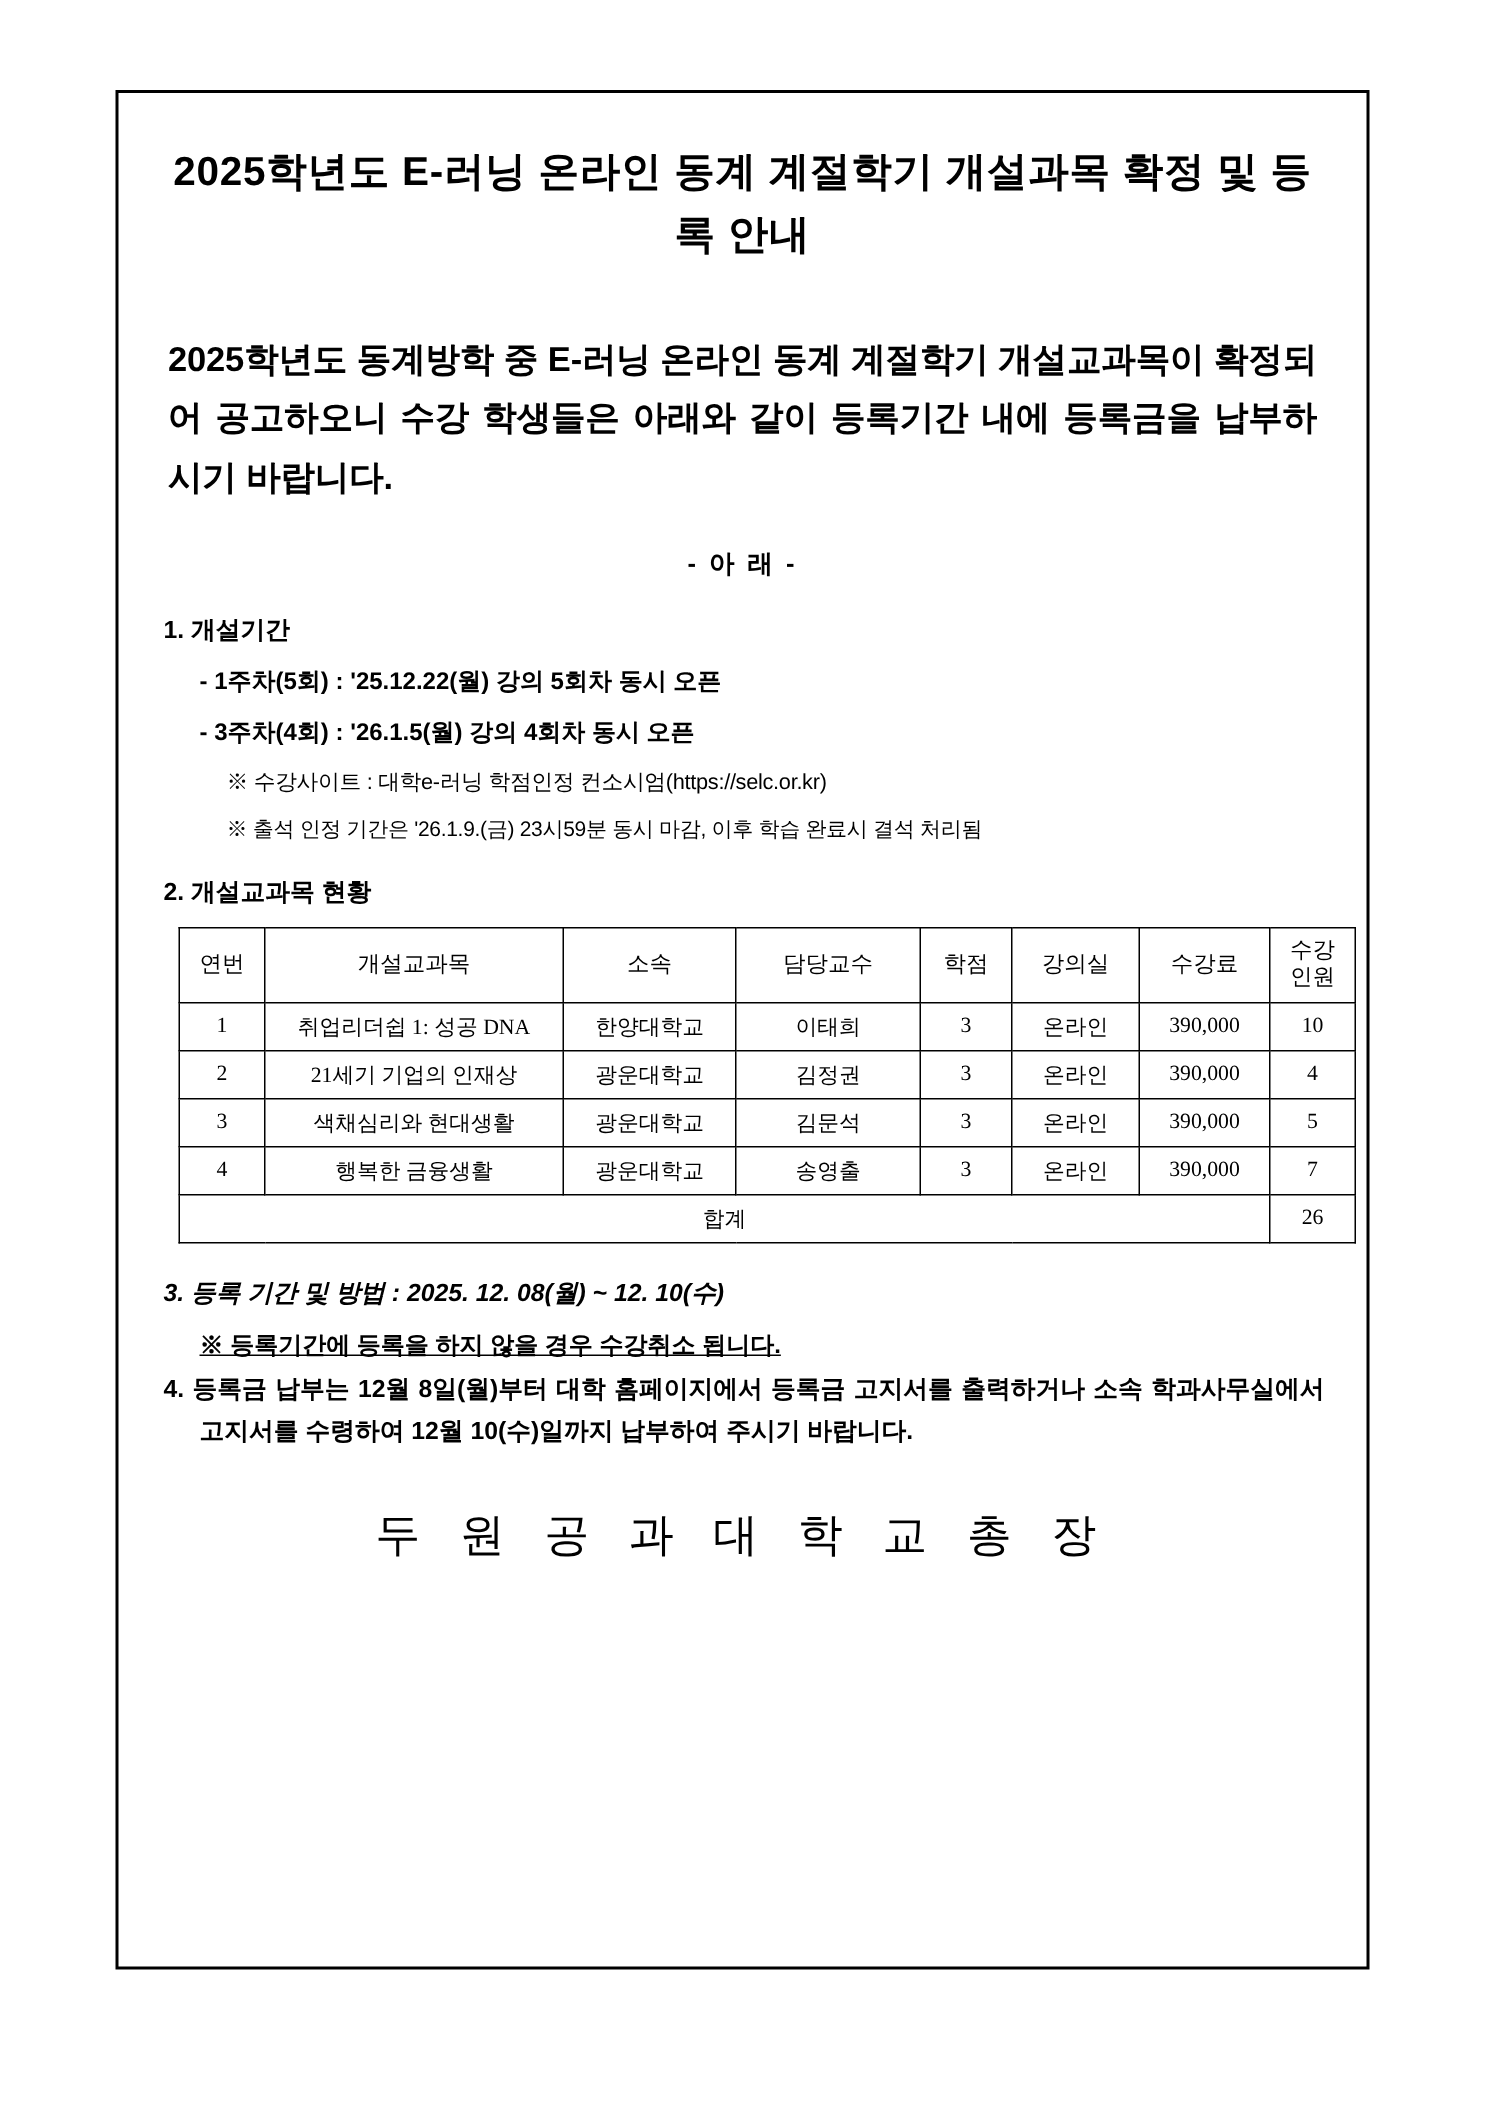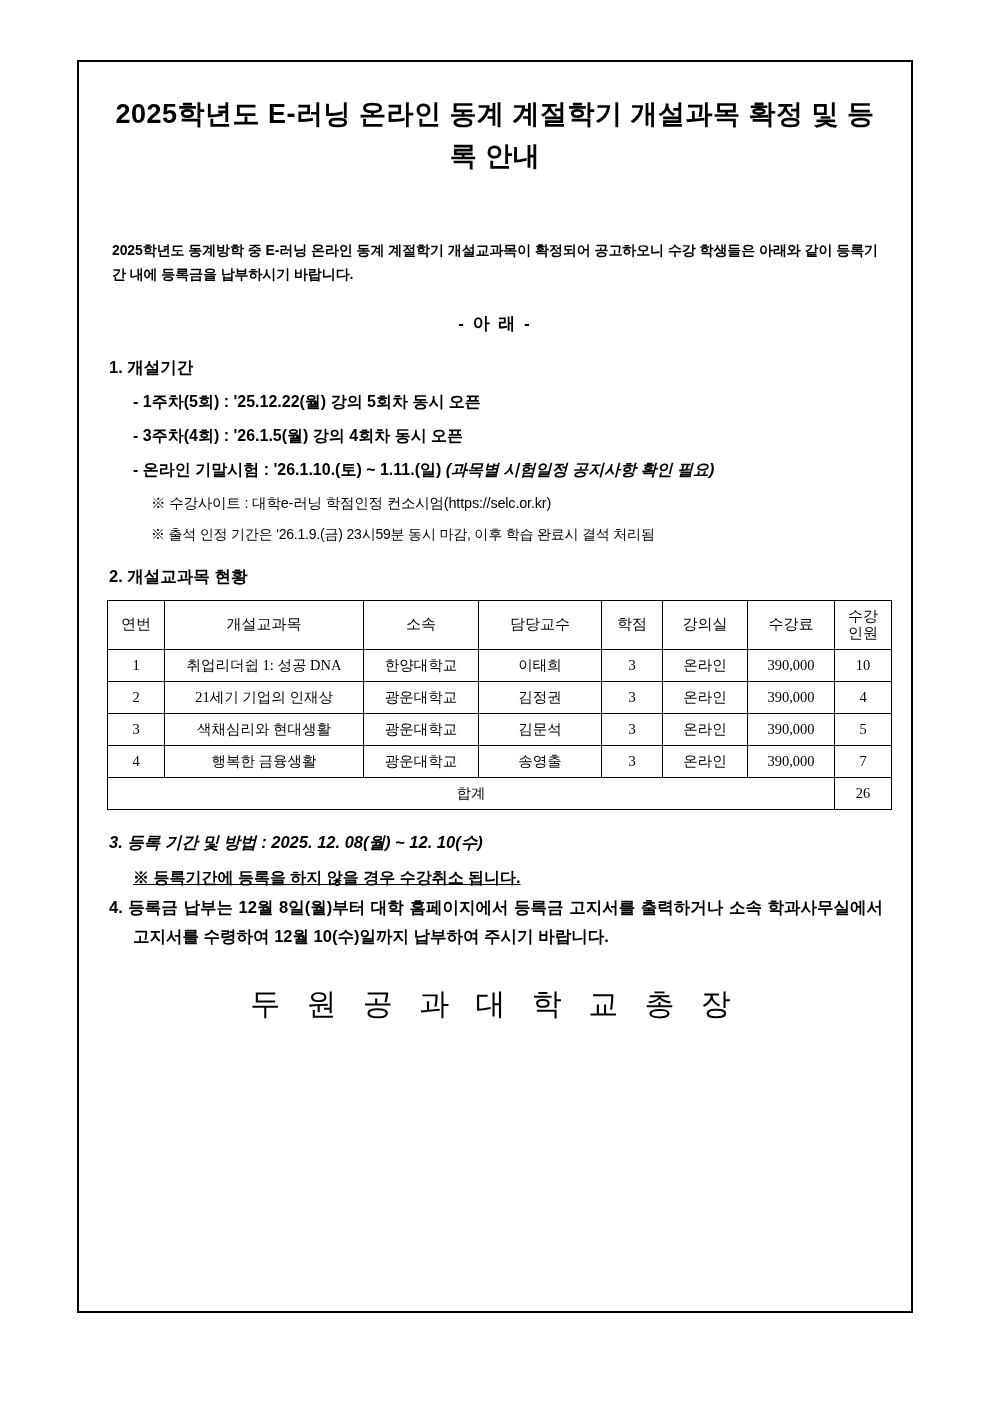--- a/index.html
+++ b/index.html
@@ -32,22 +32,22 @@
   .doc-title {
     text-align: center;
     font-size: 27px;
     font-weight: bold;
     line-height: 1.55;
     letter-spacing: 0.5px;
     margin: 10px 0 0 0;
     padding: 0 6px;
   }
   .intro {
-    margin-top: 60px;
-    font-size: 14px;
+    margin-top: 42px;
+    font-size: 23px;
     font-weight: bold;
     line-height: 1.72;
     text-align: justify;
     letter-spacing: -0.1px;
     padding: 0 5px;
   }
   .arae {
     text-align: center;
     font-size: 17px;
     font-weight: bold;
@@ -76,21 +76,21 @@
     padding-left: 44px;
     letter-spacing: -0.2px;
   }
   .note.small {
     font-size: 14px;
   }
   table.courses {
     margin-top: 12px;
     border-collapse: collapse;
     width: 774px;
-    margin-left: 0;
+    margin-left: 12px;
     table-layout: fixed;
   }
   table.courses td, table.courses th {
     border: 1px solid #000000;
     text-align: center;
     font-size: 14.5px;
     font-weight: normal;
     padding: 5px 2px;
     font-family: "Liberation Serif", serif;
   }
@@ -153,21 +153,20 @@
 
     <div class="doc-title">2025학년도 E-러닝 온라인 동계 계절학기 개설과목 확정 및 등록 안내</div>
 
     <div class="intro">2025학년도 동계방학 중 E-러닝 온라인 동계 계절학기 개설교과목이 확정되어 공고하오니 수강 학생들은 아래와 같이 등록기간 내에 등록금을 납부하시기 바랍니다.</div>
 
     <div class="arae">- 아      래 -</div>
 
     <div class="sec-head">1. 개설기간</div>
     <div class="bullet">- 1주차(5회) : '25.12.22(월) 강의 5회차 동시 오픈</div>
     <div class="bullet">- 3주차(4회) : '26.1.5(월) 강의 4회차 동시 오픈</div>
-    <div class="bullet"><span>- 온라인 기말시험 : '26.1.10.(토) ~ 1.11.(일) </span><span class="ital">(과목별 시험일정 공지사항 확인 필요)</span></div>
     <div class="note">※ 수강사이트 : 대학e-러닝 학점인정 컨소시엄(https://selc.or.kr)</div>
     <div class="note small">※ 출석 인정 기간은 '26.1.9.(금) 23시59분 동시 마감, 이후 학습 완료시 결석 처리됨</div>
 
     <div class="sec-head">2. 개설교과목 현황</div>
 
     <table class="courses">
       <thead>
         <tr>
           <td class="col-no">연번</td>
           <td class="col-name">개설교과목</td>

